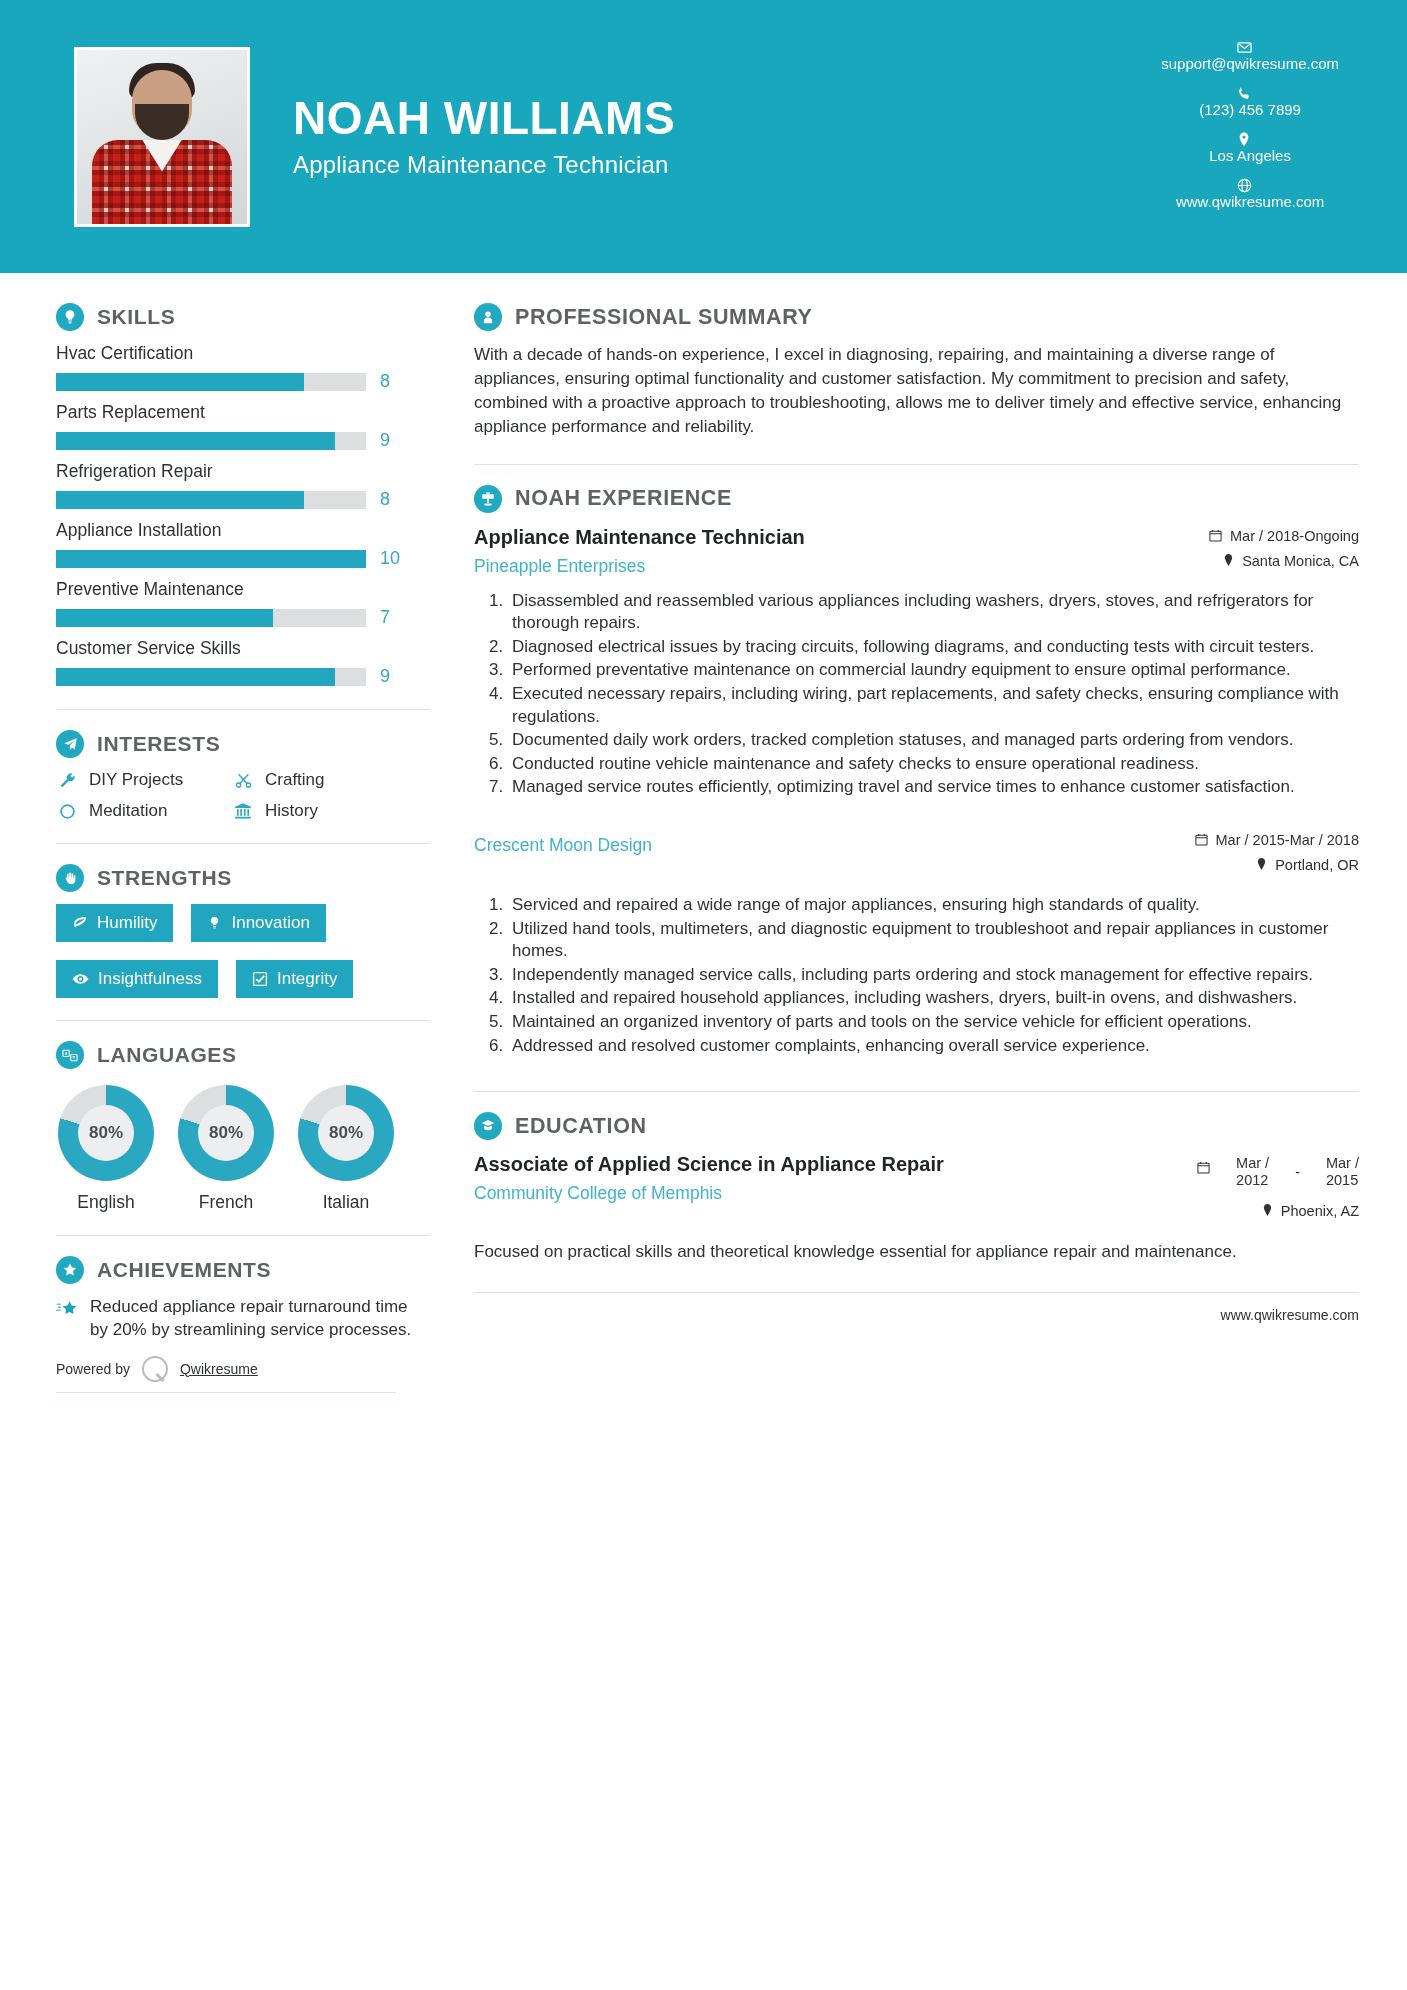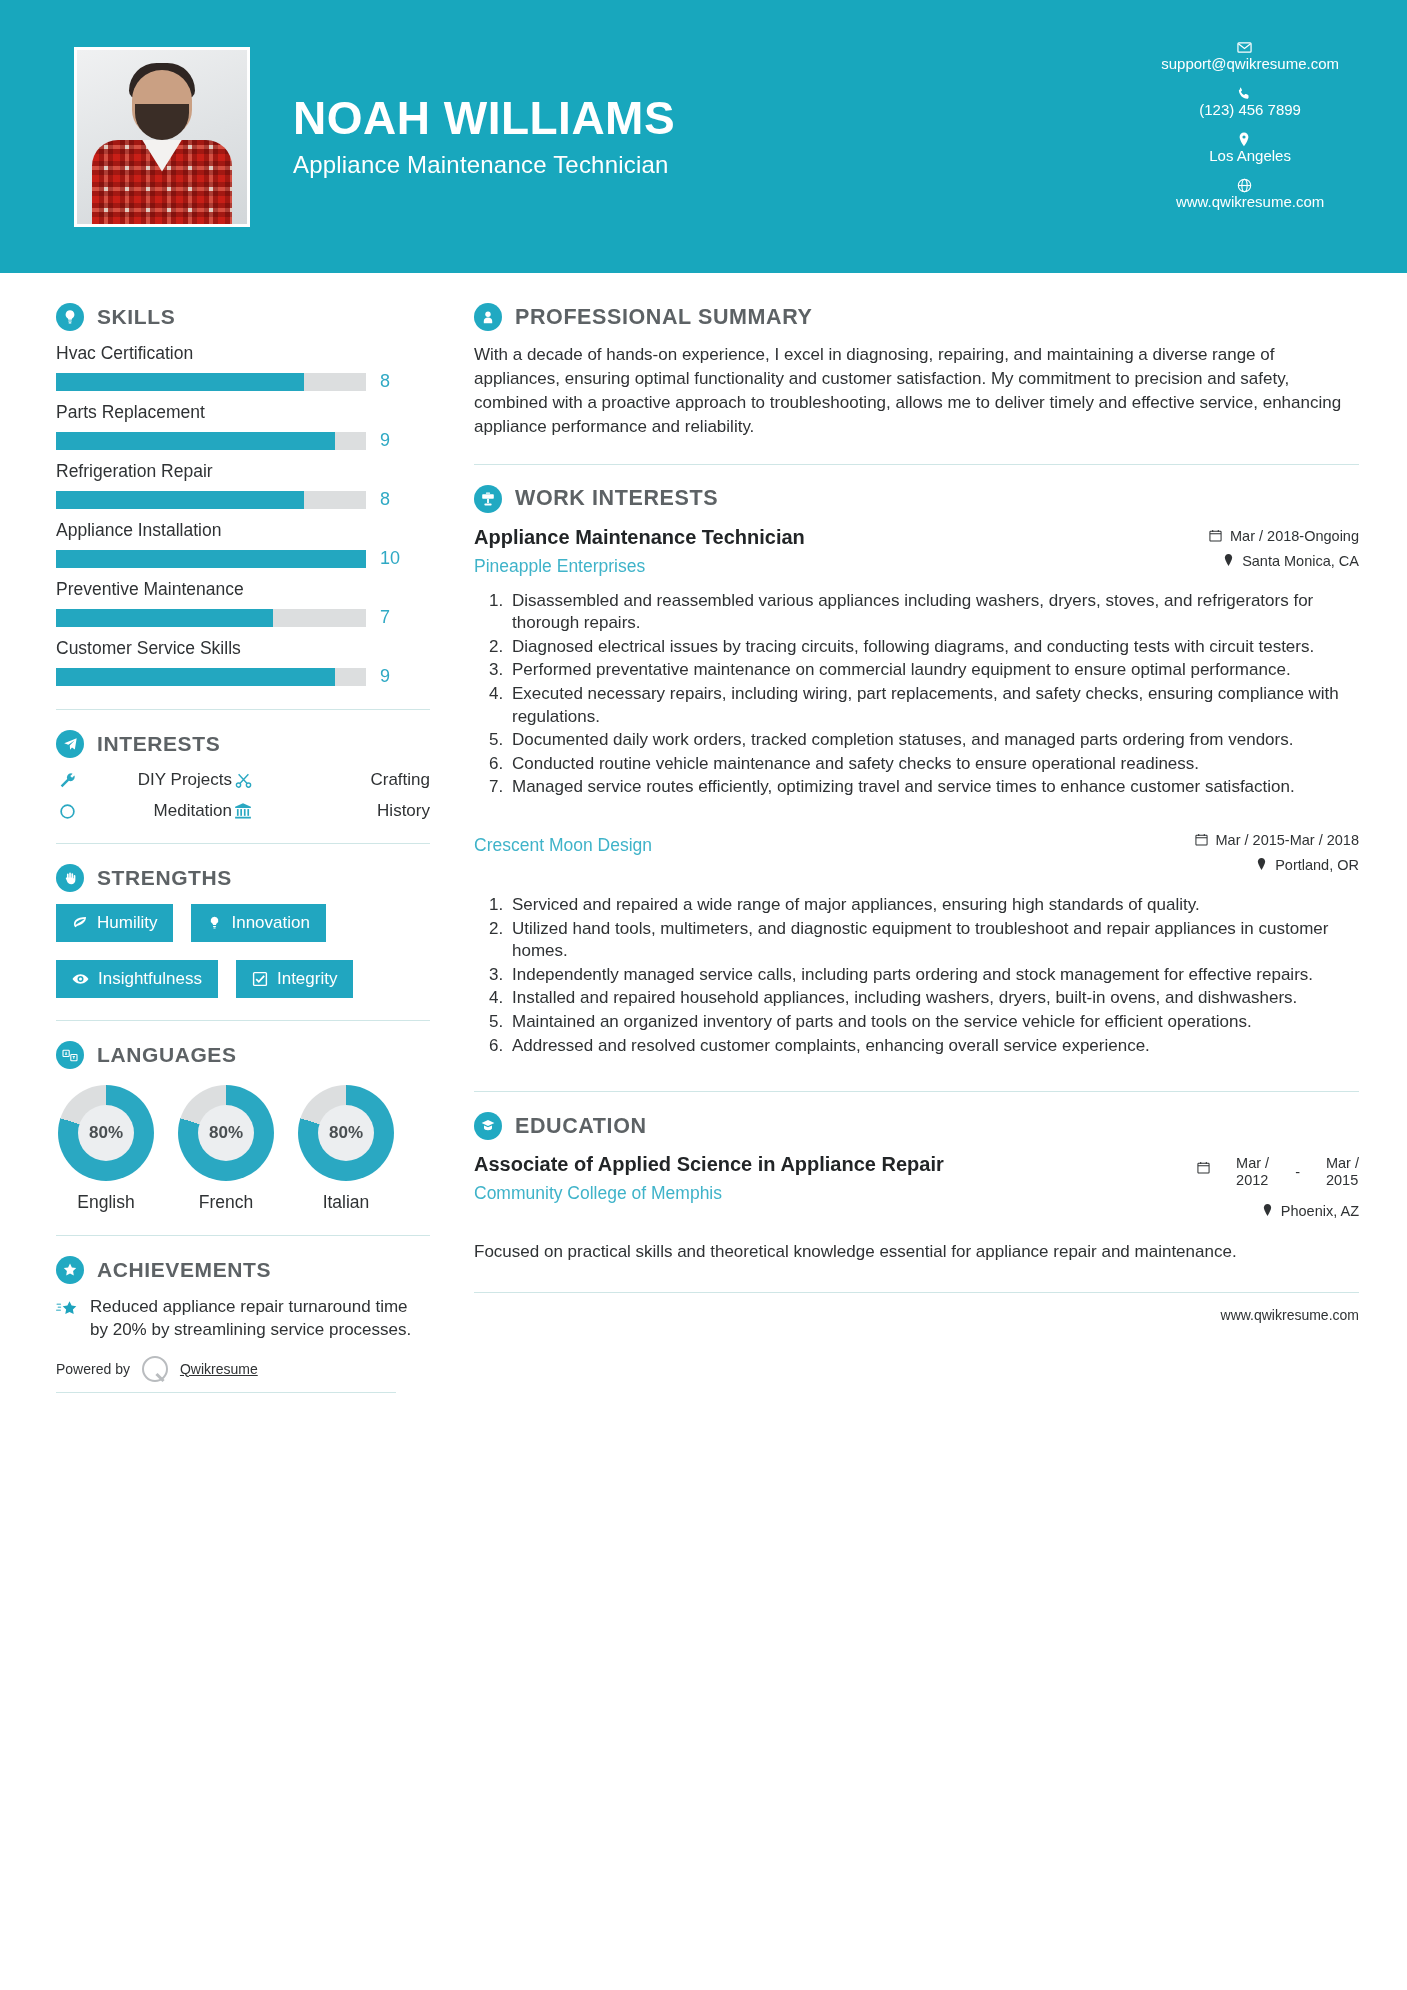--- a/index.html
+++ b/index.html
@@ -188,21 +188,20 @@
     grid-template-columns: 176px 1fr;
     row-gap: 11px;
     margin-top: 6px;
   }
   .interest-item {
     display: flex;
     align-items: center;
     gap: 11px;
     font-size: 17px;
     color: #2f3234;
-    justify-content: space-between;
   }
   .interest-ico { color: #2aa8c2; width: 22px; display:inline-flex; justify-content:center; }
 
   
   .strength-rows { display: flex; flex-wrap: wrap; gap: 18px; margin-top: 6px; width: 340px; }
   .strength-chip {
     background: #21a6c0;
     color: #ffffff;
     font-size: 17px;
     padding: 9px 16px;
@@ -689,21 +688,21 @@
       <div>
         <div class="sec-head">
           <span class="sec-icon">
             <svg width="16" height="16" viewBox="0 0 16 16" fill="#fff">
               <rect x="5.9" y="1.4" width="4.2" height="1.4" rx="0.6"></rect>
               <rect x="2.2" y="3.2" width="11.6" height="4.5" rx="0.8"></rect>
               <rect x="7.1" y="7.9" width="1.8" height="4.2"></rect>
               <rect x="4.4" y="12.4" width="7.2" height="2.1" rx="0.8"></rect>
             </svg>
           </span>
-          <span class="sec-title right">WORK INTERESTS</span>
+          <span class="sec-title right">NOAH EXPERIENCE</span>
         </div>
 
         <div class="job">
           <div class="job-head">
             <div class="job-left">
               <div class="job-role">Appliance Maintenance Technician</div>
               <div class="job-company">Pineapple Enterprises</div>
             </div>
             <div class="job-meta">
               <div class="meta-row">

